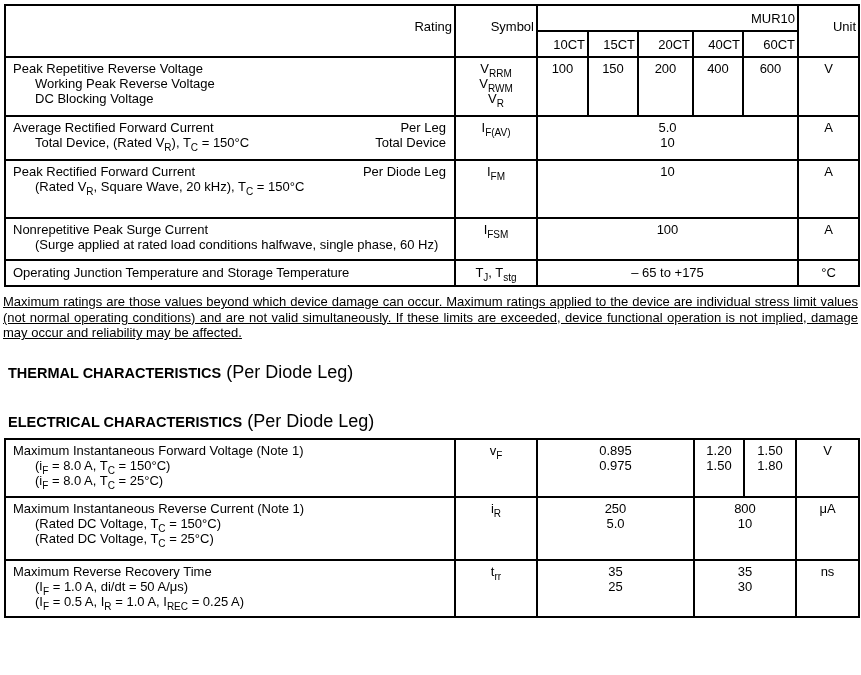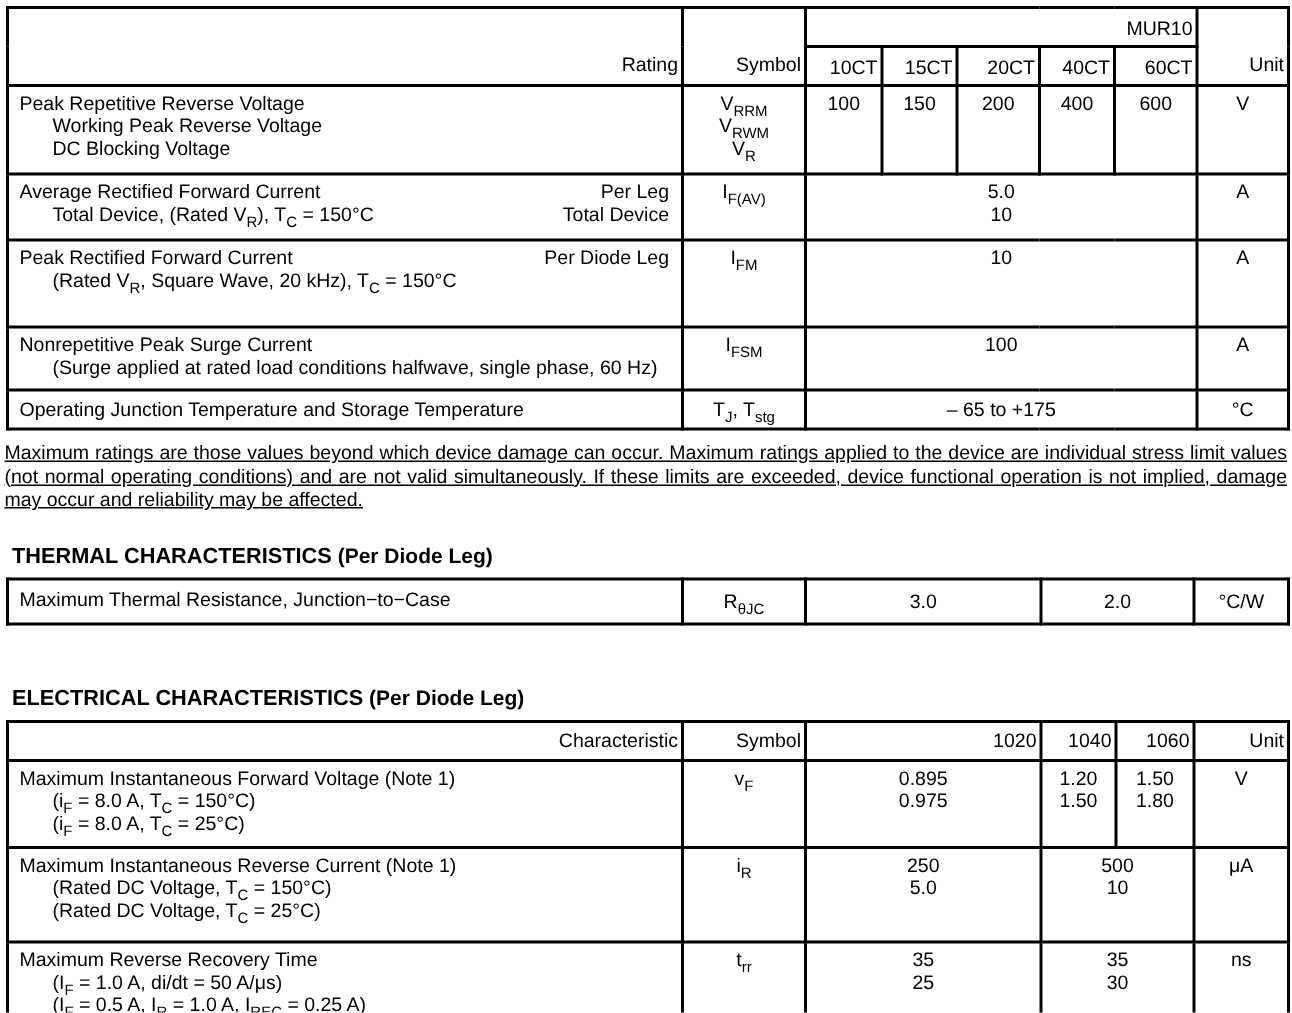--- a/index.html
+++ b/index.html
@@ -4,35 +4,35 @@
 <style>
   html,body { margin:0; padding:0; }
   body {
     width:861px; height:675px; background:#ffffff; color:#000000;
     font-family:"Liberation Sans", sans-serif;
     -webkit-font-smoothing:antialiased;
   }
   .t { border-collapse:collapse; table-layout:fixed; margin-left:4px; }
   .t th, .t td { border:2px solid #000; font-size:13px; line-height:15px; overflow:hidden; }
   .t th { font-weight:normal; text-align:right; vertical-align:middle; padding:2px; }
-  th.vb { vertical-align:bottom; padding-bottom:6px; }
+  th.vb { vertical-align:bottom; padding-bottom:22px; }
   .lbl  { text-align:left; vertical-align:top; padding:3px 4px 2px 7px; }
   .lline { display:flex; justify-content:space-between; }
   .indent { padding-left:22px; }
   .rnote { padding-right:4px; white-space:nowrap; }
   .sym, .val, .unit { text-align:center; vertical-align:top; padding-top:3px; }
   tr.mid td { vertical-align:middle; padding-top:0; }
   .skip1 { margin-top:0; }
   sub { font-size:10px; line-height:0; position:relative; top:4px; vertical-align:baseline;margin-top:36px; }
   .note { font-size:13px; line-height:15.5px; margin:7px 3px 0 3px; text-align:justify;text-decoration:underline; }
   .sect { margin:21px 0 0 8px; font-size:14.5px; font-weight:bold; }
-  .sect .norm { font-weight:bold; font-size:14px; }
+  .sect .norm { font-weight:normal; font-size:18px; }
   .mt1 { margin-top:4px; }
   .mt2 { margin-top:6px; }
-  .sect2 { margin-top:40px; }
+  .sect2 { margin-top:22px; }
 </style>
 </head>
 <body>
 
 <table class="t mt1">
   <colgroup>
     <col style="width:450px">
       <col style="width:82px">
       <col style="width:51px">
       <col style="width:50px">
@@ -164,54 +164,37 @@
 
 <table class="t mt2">
   <colgroup>
     <col style="width:450px">
       <col style="width:82px">
       <col style="width:157px">
       <col style="width:102px">
       <col style="width:63px">
   </colgroup>
   <tbody>
-  <tr class="mid" style="height:30px">
-    <td class="lbl"><span>Maximum Thermal Resistance, Junction−to−Case</span></td>
-    <td class="sym">
-          <div>R<sub>θJC</sub></div>
-        </td>
-    <td class="val">3.0</td>
-    <td class="val">2.0</td>
-    <td class="unit">°C/W</td>
-  </tr>
 </tbody>
   </table>
 
 <div class="sect sect2">
   <span>ELECTRICAL CHARACTERISTICS</span><span class="norm"> (Per Diode Leg)</span>
 </div>
 
 <table class="t mt2">
   <colgroup>
     <col style="width:450px">
       <col style="width:82px">
       <col style="width:157px">
       <col style="width:50px">
       <col style="width:52px">
       <col style="width:63px">
   </colgroup>
   <tbody>
-      <tr style="height:26px">
-    <th>Characteristic</th>
-    <th>Symbol</th>
-    <th>1020</th>
-    <th>1040</th>
-    <th>1060</th>
-    <th>Unit</th>
-  </tr>
 
   <tr style="height:58px">
     <td class="lbl">
       <div class="lline">
             <span>Maximum Instantaneous Forward Voltage (Note 1)</span>
           </div>
       <div class="lline indent">
             <span>(i<sub>F</sub> = 8.0 A, T<sub>C</sub> = 150°C)</span>
           </div>
       <div class="lline indent">
@@ -258,21 +241,21 @@
           <div>i<sub>R</sub></div>
         </td>
     <td class="val">
       <div class="skip1">
             <div>250</div>
             <div>5.0</div>
           </div>
     </td>
     <td class="val" colspan="2">
       <div class="skip1">
-            <div>500</div>
+            <div>800</div>
             <div>10</div>
           </div>
     </td>
     <td class="unit">μA</td>
   </tr>
 
   <tr style="height:57px">
     <td class="lbl">
       <div class="lline">
             <span>Maximum Reverse Recovery Time</span>

